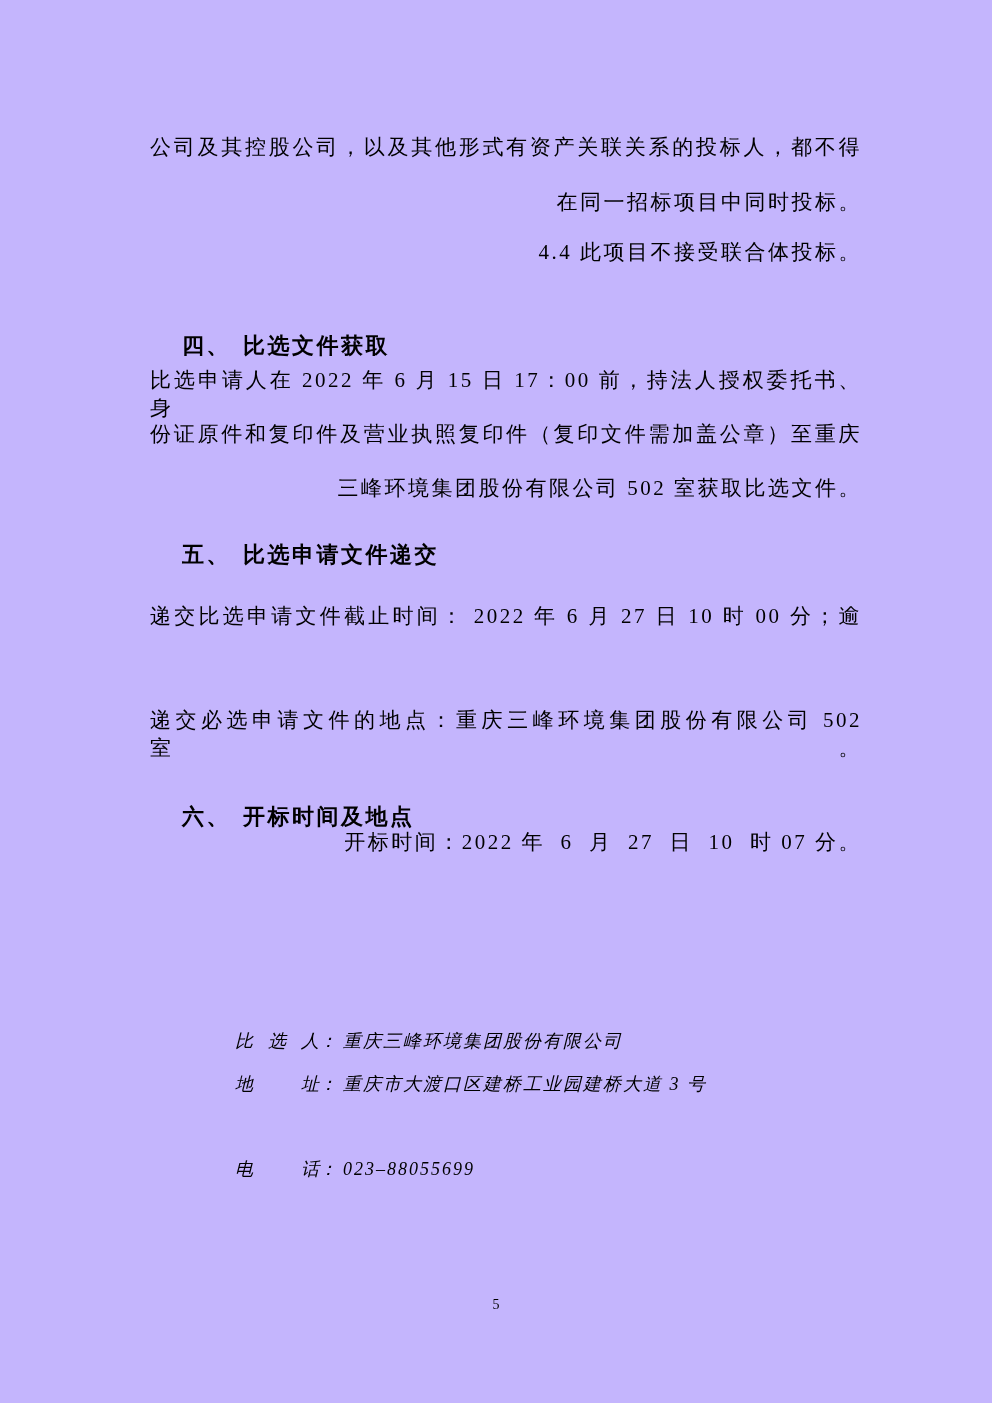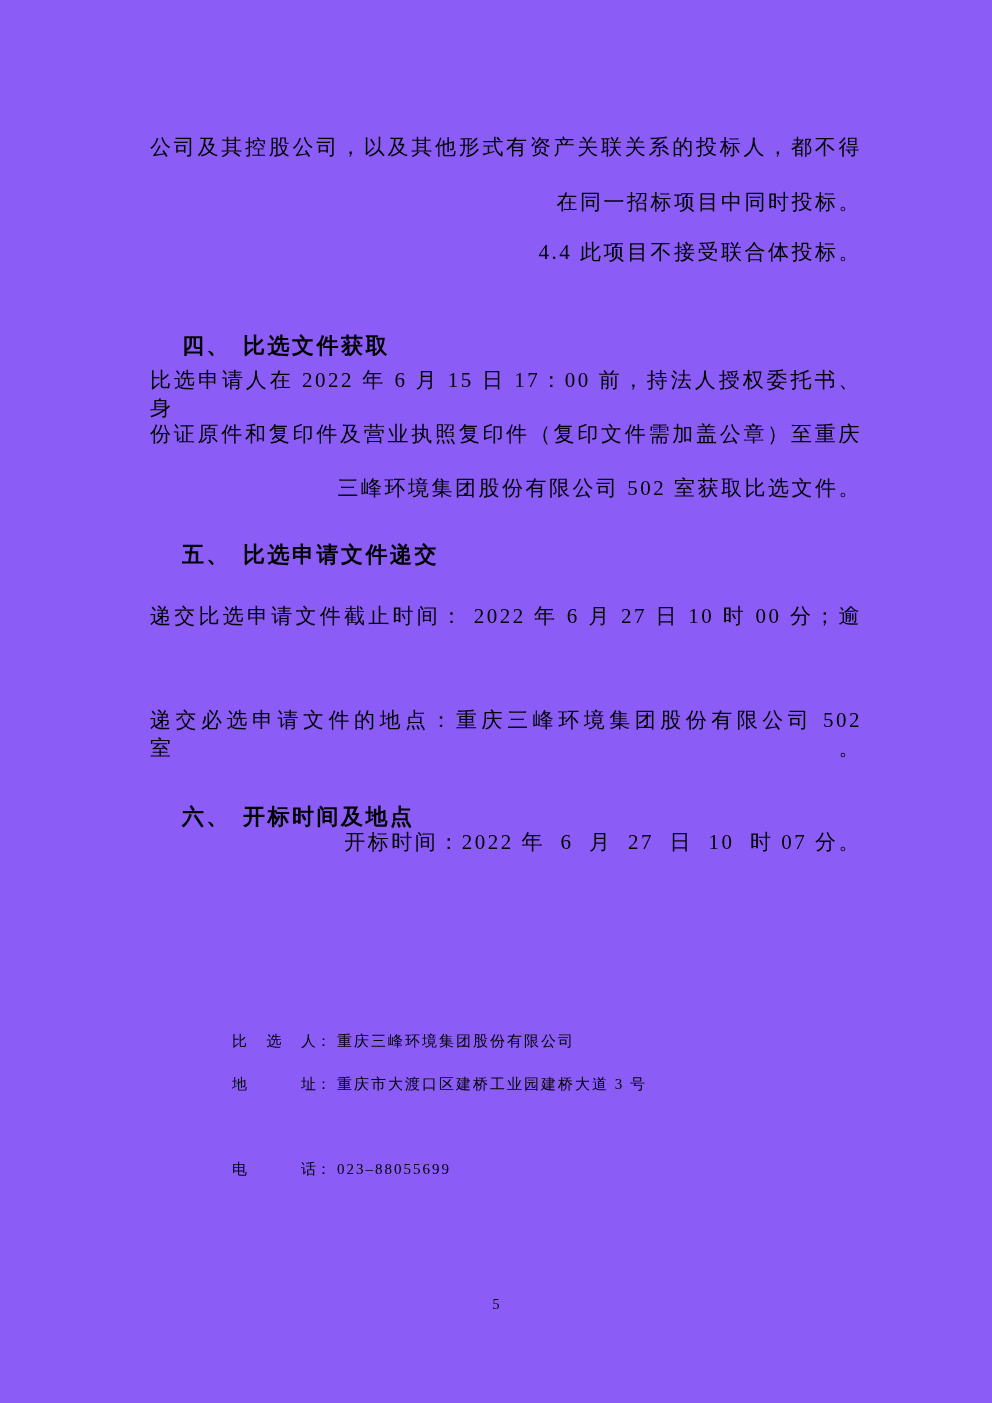--- a/index.html
+++ b/index.html
@@ -5,21 +5,21 @@
   html, body {
     margin: 0;
     padding: 0;
     background: #808080;
   }
   .page {
     position: relative;
     width: 992px;
     height: 1403px;
     margin: 0 auto;
-    background: #8b5cf6;
+    background: #c4b5fd;
     font-family: "Liberation Serif", "DejaVu Serif", serif;
     color: #000000;
     overflow: hidden;
   }
   .line {
     position: absolute;
     left: 150px;
     width: 712px;
     font-size: 21px;
     line-height: 28px;
@@ -42,23 +42,24 @@
     white-space: pre-wrap;
     font-family: Liberation Serif, serif;
   }
   .heading .h-num {
     margin-right: 12px;
   }
   .contact-row {
     position: absolute;
     left: 217px;
     width: 640px;
-    font-size: 15px;
+    font-size: 18px;
     line-height: 28px;
     white-space: pre-wrap;
+    font-style: italic;
   }
   .c-label {
     display: inline-block;
     width: 84px;
     text-align: justify;
     text-align-last: justify;
     vertical-align: bottom;
   }
   .c-colon {
     display: inline-block;

